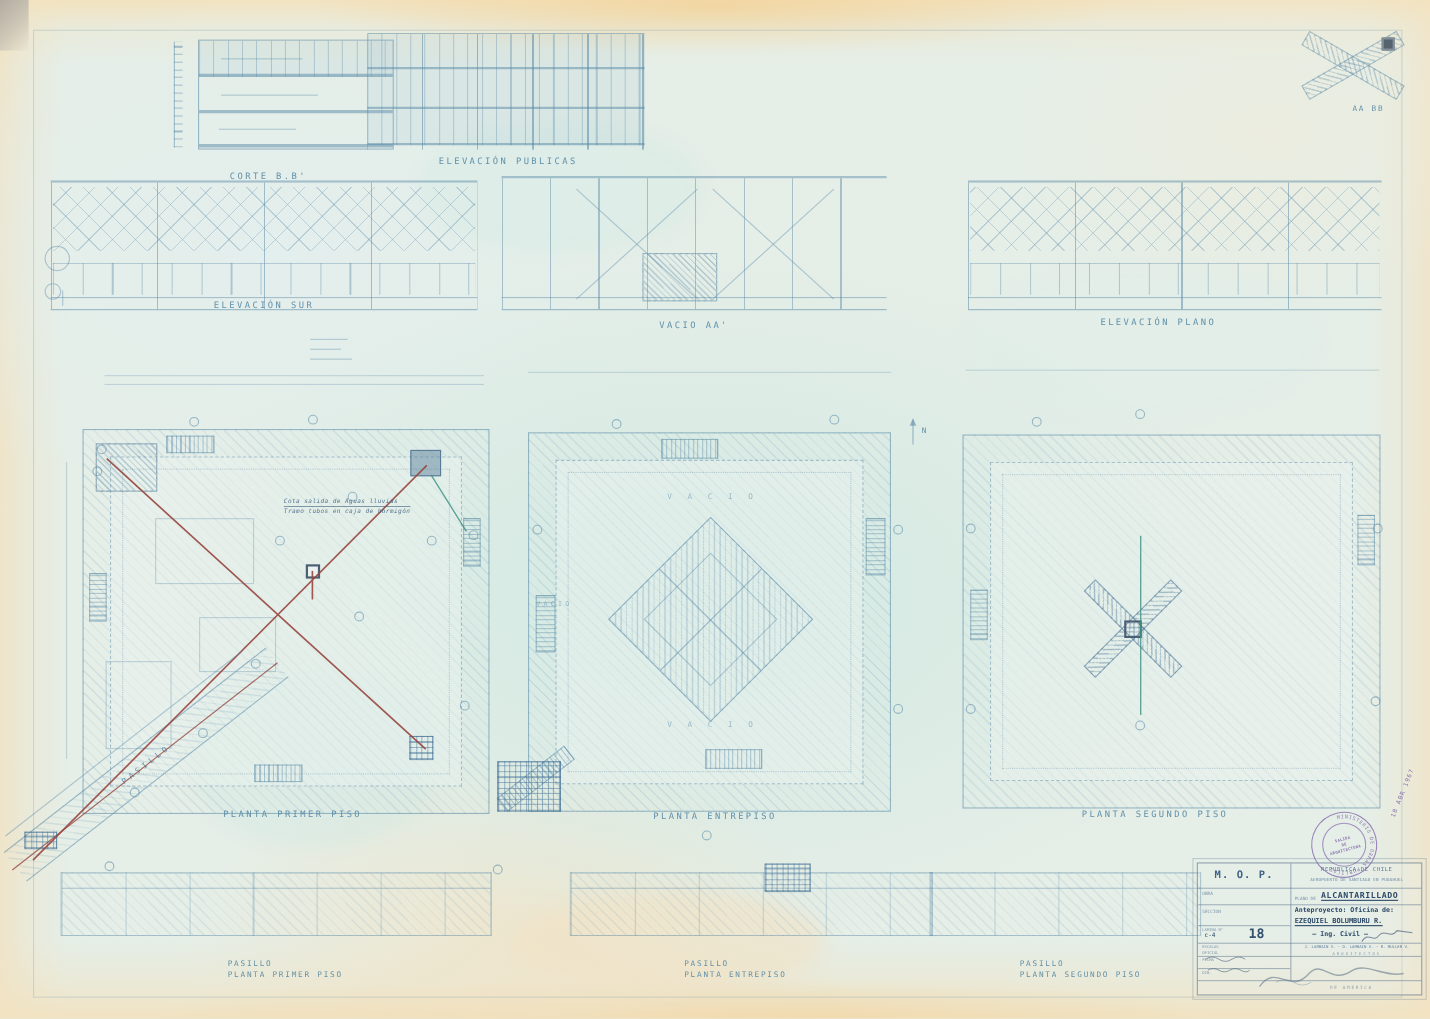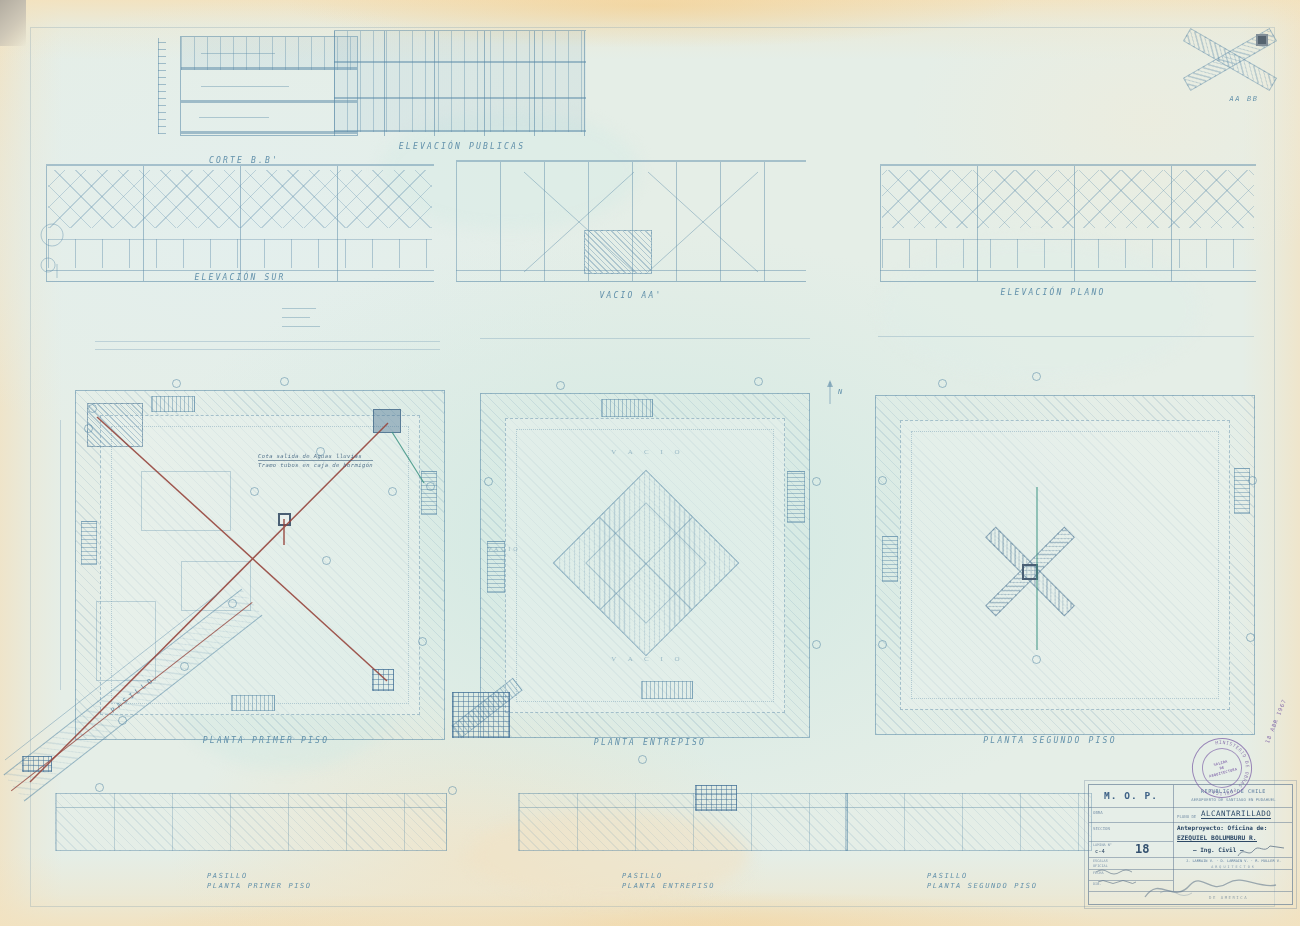--- a/index.html
+++ b/index.html
@@ -16,21 +16,21 @@
       linear-gradient(180deg, rgba(243,226,190,.95) 0, rgba(243,226,190,.3) 26px, rgba(243,226,190,0) 60px),
       linear-gradient(0deg, rgba(242,226,192,.95) 0, rgba(242,226,192,.4) 32px, rgba(242,226,192,0) 72px),
       linear-gradient(90deg, rgba(240,227,198,.9) 0, rgba(240,227,198,.35) 30px, rgba(240,227,198,0) 62px),
       linear-gradient(270deg, rgba(240,228,200,.9) 0, rgba(240,228,200,.35) 28px, rgba(240,228,200,0) 58px);}
   .stain{position:absolute;border-radius:50%;filter:blur(7px);pointer-events:none;}
   .frame{position:absolute;left:30px;top:27px;right:25px;bottom:19px;border:1px solid rgba(130,158,175,.30);}
   .hatch{background-image:repeating-linear-gradient(45deg,rgba(106,150,178,.18) 0,rgba(106,150,178,.18) 1px,transparent 1px,transparent 7px);}
   .hatchd{background-image:repeating-linear-gradient(45deg,rgba(96,140,170,.4) 0,rgba(96,140,170,.4) 1px,transparent 1px,transparent 4px);}
   .lattice{background-image:repeating-linear-gradient(45deg,rgba(106,150,178,.35) 0,rgba(106,150,178,.35) 1px,transparent 1px,transparent 15px),repeating-linear-gradient(-45deg,rgba(106,150,178,.35) 0,rgba(106,150,178,.35) 1px,transparent 1px,transparent 15px);}
   .gridbx{background-image:repeating-linear-gradient(90deg,rgba(70,115,152,.5) 0,rgba(70,115,152,.5) 1px,transparent 1px,transparent 5px),repeating-linear-gradient(0deg,rgba(70,115,152,.5) 0,rgba(70,115,152,.5) 1px,transparent 1px,transparent 5px);border:1px solid rgba(70,115,152,.6);}
-  .lbl{position:absolute;font-size:8px;letter-spacing:2.2px;color:rgba(92,140,168,.95);white-space:nowrap;transform:translateX(-50%);z-index:6;font-style:italic;}
+  .lbl{position:absolute;font-size:8px;letter-spacing:2.2px;color:rgba(92,140,168,.95);white-space:nowrap;transform:translateX(-50%);z-index:6;}
   .lbl.sm{font-size:7px;letter-spacing:1.6px;}
   .two{transform:none;line-height:10px;font-size:7px;letter-spacing:1.6px;}
   .plan{position:absolute;border:1px solid rgba(88,136,166,.55);}
   .plan-inner{position:absolute;left:24px;top:24px;right:24px;bottom:24px;border:1px dashed rgba(88,136,166,.45);background:rgba(233,241,238,.5);}
   .plan-inner2{position:absolute;left:35px;top:35px;right:35px;bottom:35px;border:1px dotted rgba(88,136,166,.35);}
   .stair{position:absolute;border:1px solid rgba(88,136,166,.5);background-image:repeating-linear-gradient(0deg,rgba(88,136,166,.45) 0,rgba(88,136,166,.45) 1px,transparent 1px,transparent 4px);}
   .stairh{position:absolute;border:1px solid rgba(88,136,166,.5);background-image:repeating-linear-gradient(90deg,rgba(88,136,166,.45) 0,rgba(88,136,166,.45) 1px,transparent 1px,transparent 4px);}
   .room{position:absolute;border:1px solid rgba(88,136,166,.32);}
   .marker{position:absolute;width:9px;height:9px;border:1px solid rgba(88,136,166,.55);border-radius:50%;z-index:6;}
   .dim{position:absolute;background:rgba(108,150,176,.32);}
@@ -49,21 +49,21 @@
     background-image:repeating-linear-gradient(45deg,rgba(106,150,178,.2) 0,rgba(106,150,178,.2) 1px,transparent 1px,transparent 6px);
     display:flex;align-items:center;justify-content:center;z-index:4;}
   .band::after{content:"";position:absolute;left:-4px;right:0;top:16px;height:1.4px;background:rgba(148,68,60,.8);}
   .band span{font-size:7px;letter-spacing:3.5px;color:rgba(92,140,168,.9);}
   .diamond{position:absolute;left:580px;top:497px;width:132px;height:132px;transform:rotate(45deg);border:1px solid rgba(88,136,166,.6);
     background-image:repeating-linear-gradient(45deg,rgba(96,140,170,.3) 0,rgba(96,140,170,.3) 1px,transparent 1px,transparent 5px);}
   .diamond .dl1{position:absolute;left:0;right:0;top:50%;height:1px;background:rgba(88,136,166,.5);}
   .diamond .dl2{position:absolute;top:0;bottom:0;left:50%;width:1px;background:rgba(88,136,166,.5);}
   .diamond .dl3{position:absolute;inset:22px;border:1px solid rgba(88,136,166,.4);}
   .xbar{position:absolute;width:112px;height:15px;border:1px solid rgba(80,120,150,.6);background-image:repeating-linear-gradient(45deg,rgba(80,120,150,.45) 0,rgba(80,120,150,.45) 1px,transparent 1px,transparent 4px);}
-  .vacio{position:absolute;font-size:7px;letter-spacing:5px;color:rgba(96,142,170,.55);transform:translateX(-50%);z-index:6;font-family:Liberation Serif, serif;}
+  .vacio{position:absolute;font-size:7px;letter-spacing:5px;color:rgba(96,142,170,.55);transform:translateX(-50%);z-index:6;}
   .note{position:absolute;font-size:5.5px;line-height:8px;color:rgba(56,92,122,.85);z-index:6;font-style:italic;letter-spacing:.4px;}
   .note .u{border-bottom:1px solid rgba(56,92,122,.6);}
   .tblock{position:absolute;left:1088px;top:784px;width:205px;height:121px;border:1px solid rgba(96,120,145,.65);z-index:8;color:#3c5e7e;background:rgba(235,240,235,.25);}
   .tblock::after{content:"";position:absolute;inset:-5px;border:1px solid rgba(96,120,145,.3);pointer-events:none;}
   .tb-v{position:absolute;left:84px;top:0;width:1px;height:106px;background:rgba(96,120,145,.55);}
   .tb-h{position:absolute;left:0;right:0;height:1px;background:rgba(96,120,145,.5);}
   .tb{position:absolute;white-space:nowrap;}
   .stamp{position:absolute;left:1192px;top:738px;width:60px;height:60px;transform:rotate(-15deg);z-index:9;opacity:.9;}
   .stamp .ring{position:absolute;inset:0;border:1.5px solid rgba(122,92,165,.8);border-radius:50%;}
   .stamp .inner{position:absolute;inset:10px;border:1px solid rgba(122,92,165,.7);border-radius:50%;display:flex;flex-direction:column;align-items:center;justify-content:center;gap:1px;}
@@ -288,21 +288,21 @@
     <div class="tb-h" style="top:56px;width:84px;"></div>
     <div class="tb-h" style="top:72px;"></div>
     <div class="tb-h" style="top:84px;"></div>
     <div class="tb-h" style="top:95px;width:84px;"></div>
     <div class="tb-h" style="top:106px;"></div>
     <div class="tb" style="left:0;top:5px;width:84px;text-align:center;font-size:9.5px;font-weight:bold;letter-spacing:1px;color:#3f6287;">M. O. P.</div>
     <div class="tb" style="left:86px;top:3px;width:117px;text-align:center;font-size:5px;letter-spacing:.6px;color:#587a9c;">REPUBLICA DE CHILE</div>
     <div class="tb" style="left:86px;top:12px;width:117px;text-align:center;font-size:3.8px;letter-spacing:.2px;color:#6d8aa5;">AEROPUERTO DE SANTIAGO EN PUDAHUEL</div>
     <div class="tb" style="left:4px;top:25px;font-size:4px;color:#7d95ab;">OBRA</div>
     <div class="tb" style="left:88px;top:29px;font-size:4px;color:#7d95ab;">PLANO DE</div>
-    <div class="tb" style="left:112px;top:24px;font-size:7.5px;font-weight:normal;color:#2e4a68;border-bottom:1px solid #2e4a68;letter-spacing:.5px;">ALCANTARILLADO</div>
+    <div class="tb" style="left:112px;top:24px;font-size:7.5px;font-weight:bold;color:#2e4a68;border-bottom:1px solid #2e4a68;letter-spacing:.5px;">ALCANTARILLADO</div>
     <div class="tb" style="left:4px;top:41px;font-size:4px;color:#7d95ab;">SECCION</div>
     <div class="tb" style="left:88px;top:39px;font-size:6px;font-weight:bold;color:#2c4866;">Anteproyecto: Oficina  de:</div>
     <div class="tb" style="left:88px;top:49px;font-size:6.3px;font-weight:bold;color:#2c4866;border-bottom:1px solid #2c4866;">EZEQUIEL BOLUMBURU R.</div>
     <div class="tb" style="left:104px;top:61px;font-size:6px;font-weight:bold;color:#2c4866;">— Ing. Civil —</div>
     <div class="tb" style="left:4px;top:58px;font-size:3.5px;color:#7d95ab;">LAMINA N°</div>
     <div class="tb" style="left:6px;top:63px;font-size:5.5px;color:#2f4a66;">c-4</div>
     <div class="tb" style="left:46px;top:57px;font-size:12px;font-weight:bold;color:#33506e;">18</div>
     <div class="tb" style="left:4px;top:74px;font-size:3.5px;color:#7d95ab;">ESCALAS</div>
     <div class="tb" style="left:4px;top:79px;font-size:3.5px;color:#7d95ab;">OFICIAL</div>
     <div class="tb" style="left:86px;top:74px;width:117px;text-align:center;font-size:3.6px;color:#5c7c9c;">J. LARRAIN V. · D. LARRAIN V. · R. MULLER V.</div>

